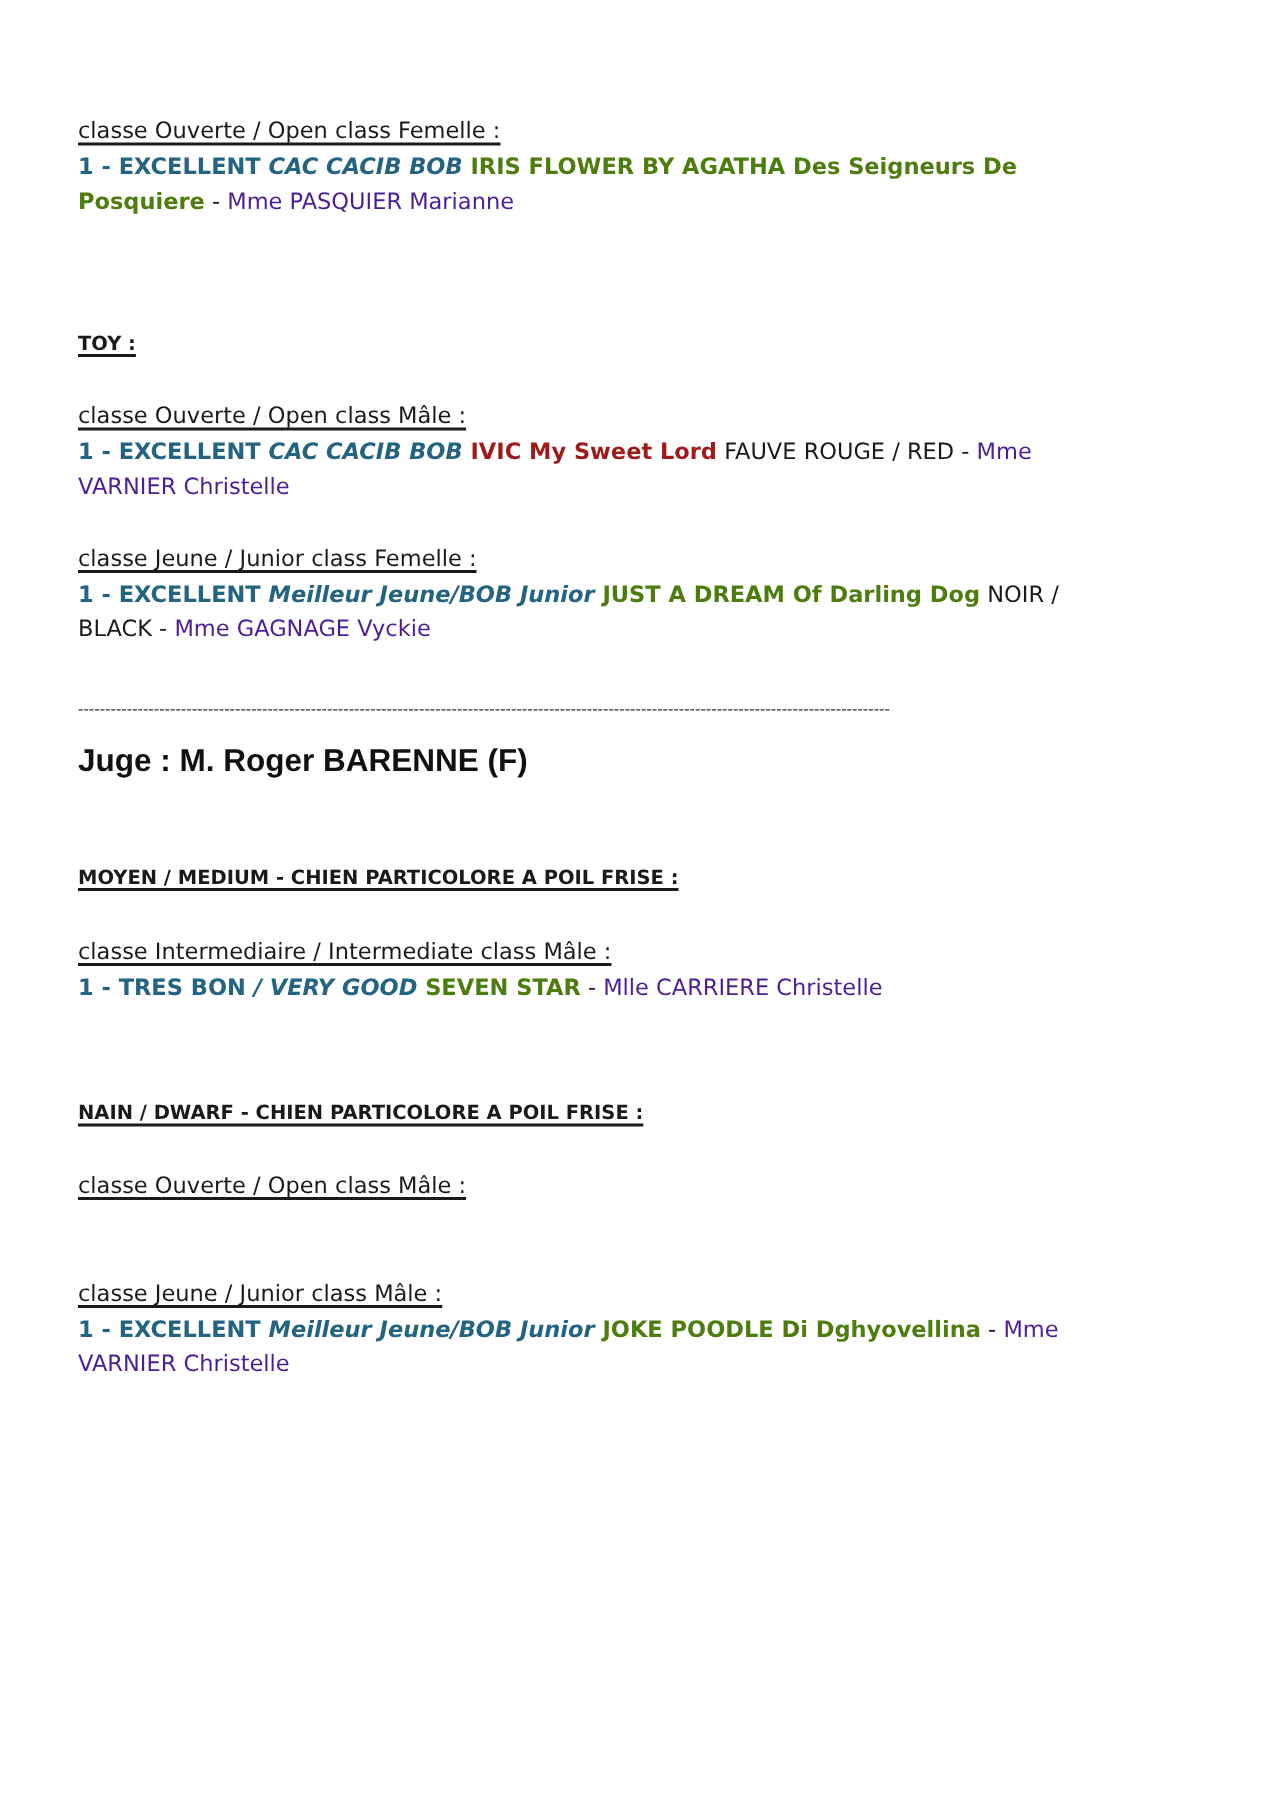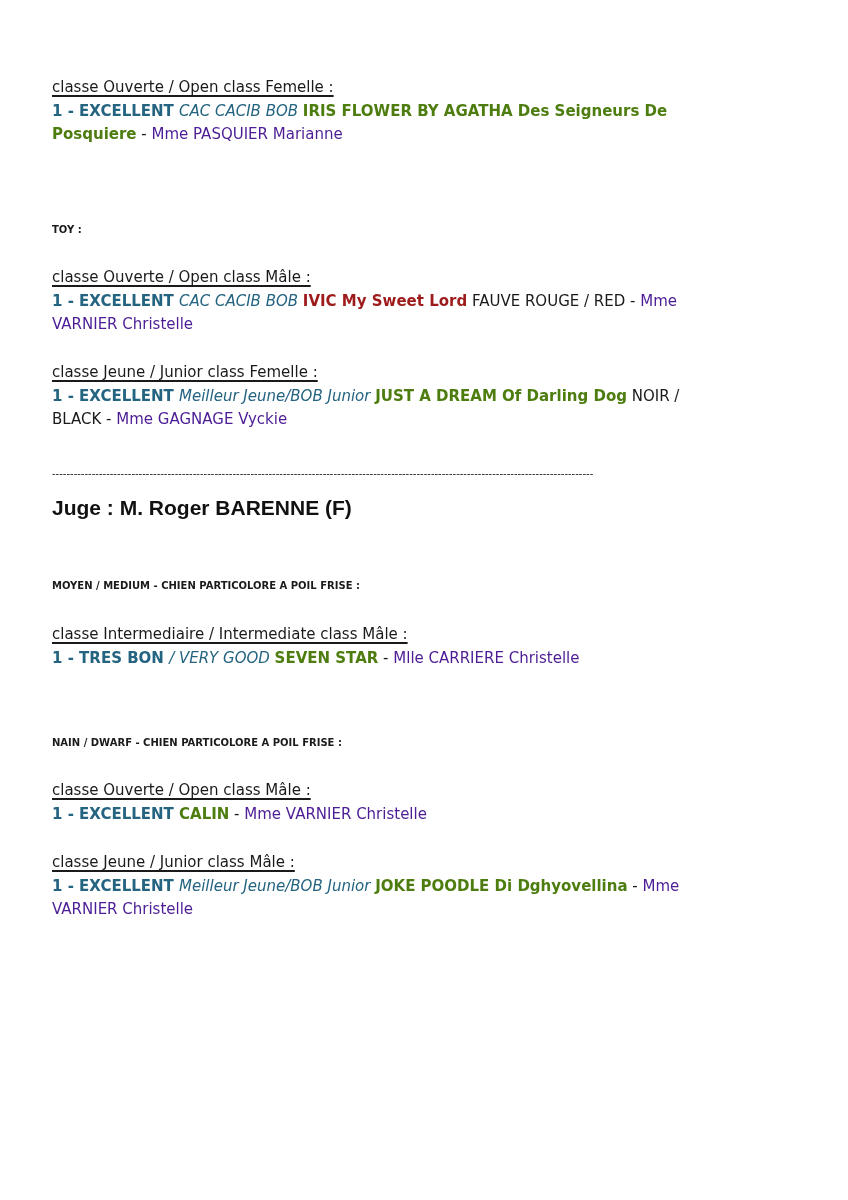--- a/index.html
+++ b/index.html
@@ -21,26 +21,27 @@
   }
   .blk { position: absolute; left: 52px; }
   .line { white-space: nowrap; line-height: 23px; height: 23px; }
   .hdr {
     text-decoration: underline;
     text-decoration-thickness: 1.5px;
     text-underline-offset: 3px;
   }
   .big {
     font-weight: bold;
-    font-size: 10px;
+    font-size: 13px;
+    text-decoration: underline;
     text-decoration-thickness: 1.7px;
     text-underline-offset: 3px;
   }
   .t  { color: #246480; font-weight: bold; }               
-  .ti { color: #246480; font-weight: normal; font-style: italic; } 
+  .ti { color: #246480; font-weight: bold; font-style: italic; } 
   .r  { color: #4d7c0f; font-weight: bold; }               
   .ri { color: #9e1b1c; font-weight: bold; } 
   .k  { color: #1a1a1a; }                                  
   .i  { color: #4c1d95; }              
   .divider {
     font-size: 10px;
     letter-spacing: 0;
     color: #1a1a1a;
     line-height: 23px;
   }
@@ -101,23 +102,20 @@
   <div class="blk" style="top:647px">
     <div class="line"><span class="t">1 - TRES BON </span><span class="ti">/ VERY GOOD </span><span class="r">SEVEN STAR</span><span class="k"> - </span><span class="i">Mlle CARRIERE Christelle</span></div>
   </div>
 
   <div class="blk" style="top:731px">
     <div class="line big">NAIN / DWARF - CHIEN PARTICOLORE A POIL FRISE :</div>
   </div>
   <div class="blk" style="top:779px">
     <div class="line hdr">classe Ouverte / Open class Mâle :</div>
   </div>
-  <div class="blk" style="top:803px">
-    <div class="line"><span class="t">1 - EXCELLENT </span><span class="r">CALIN</span><span class="k"> - </span><span class="i">Mme VARNIER Christelle</span></div>
-  </div>
 
   <div class="blk" style="top:851px">
     <div class="line hdr">classe Jeune / Junior class Mâle :</div>
   </div>
   <div class="blk" style="top:875px">
     <div class="line"><span class="t">1 - EXCELLENT </span><span class="ti">Meilleur Jeune/BOB Junior </span><span class="r">JOKE POODLE Di Dghyovellina</span><span class="k"> - </span><span class="i">Mme</span></div>
     <div class="line"><span class="i">VARNIER Christelle</span></div>
   </div>
 
 </div>

